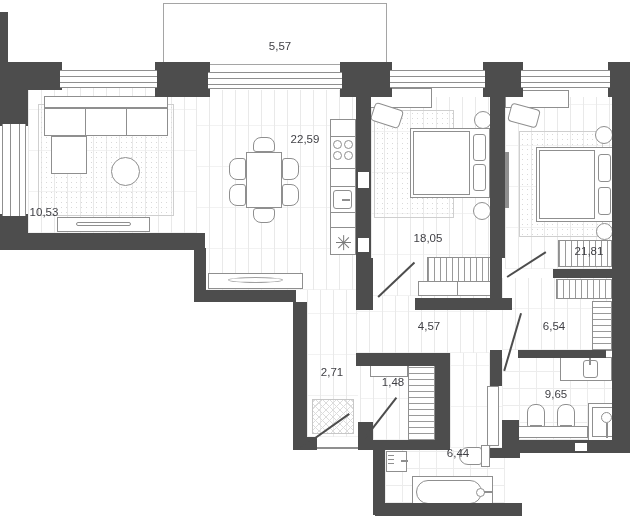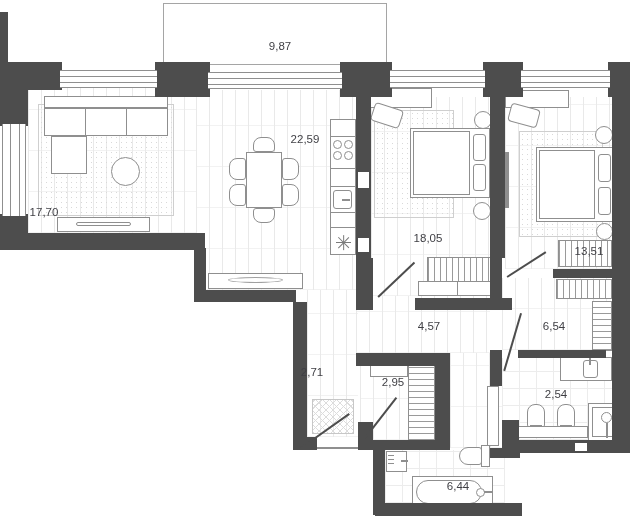--- a/index.html
+++ b/index.html
@@ -197,25 +197,25 @@
   <div class="win" style="left:521px;top:70px;width:89px;height:18px"></div>
   <div class="winv" style="left:2px;top:124px;width:24px;height:92px"></div>
 
   <div class="swing" style="left:301px;top:447px;width:59px;transform:rotate(-35.3deg)"></div>
   <div class="swing" style="left:365px;top:437px;width:51px;transform:rotate(-52.2deg)"></div>
   <div class="swing" style="left:378px;top:296px;width:50px;transform:rotate(-43.4deg)"></div>
   <div class="swing" style="left:507px;top:276px;width:46px;transform:rotate(-32.7deg)"></div>
   <div class="swing" style="left:504px;top:370px;width:60px;transform:rotate(-73.7deg)"></div>
   <div class="fur" style="left:487px;top:386px;width:12px;height:60px"></div>
 
-  <div class="label" style="left:280px;top:46px">9,87</div>
-  <div class="label" style="left:44px;top:212px">17,70</div>
+  <div class="label" style="left:280px;top:46px">5,57</div>
+  <div class="label" style="left:44px;top:212px">10,53</div>
   <div class="label" style="left:305px;top:139px">22,59</div>
   <div class="label" style="left:428px;top:238px">18,05</div>
-  <div class="label" style="left:589px;top:251px">13,51</div>
+  <div class="label" style="left:589px;top:251px">21,81</div>
   <div class="label" style="left:429px;top:326px">4,57</div>
   <div class="label" style="left:554px;top:326px">6,54</div>
-  <div class="label" style="left:312px;top:372px">2,71</div>
-  <div class="label" style="left:393px;top:382px">2,95</div>
-  <div class="label" style="left:556px;top:394px">2,54</div>
-  <div class="label" style="left:458px;top:486px">6,44</div>
+  <div class="label" style="left:332px;top:372px">2,71</div>
+  <div class="label" style="left:393px;top:382px">1,48</div>
+  <div class="label" style="left:556px;top:394px">9,65</div>
+  <div class="label" style="left:458px;top:453px">6,44</div>
 
 </div>
 
 </body></html>

